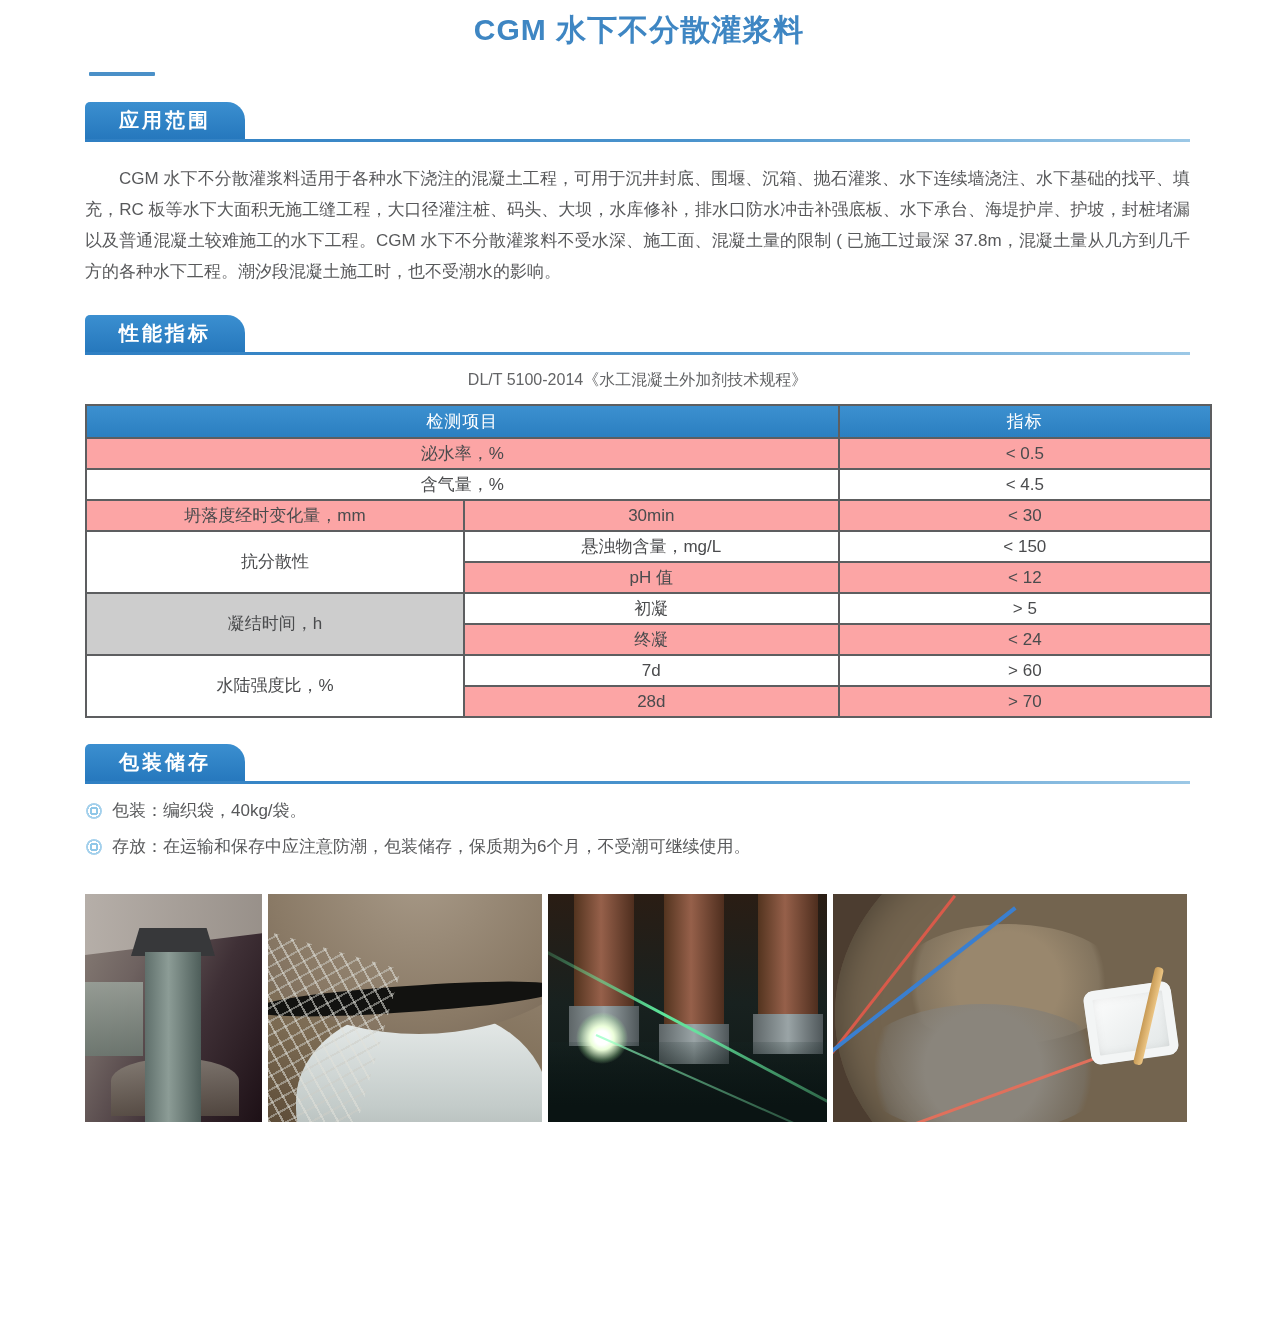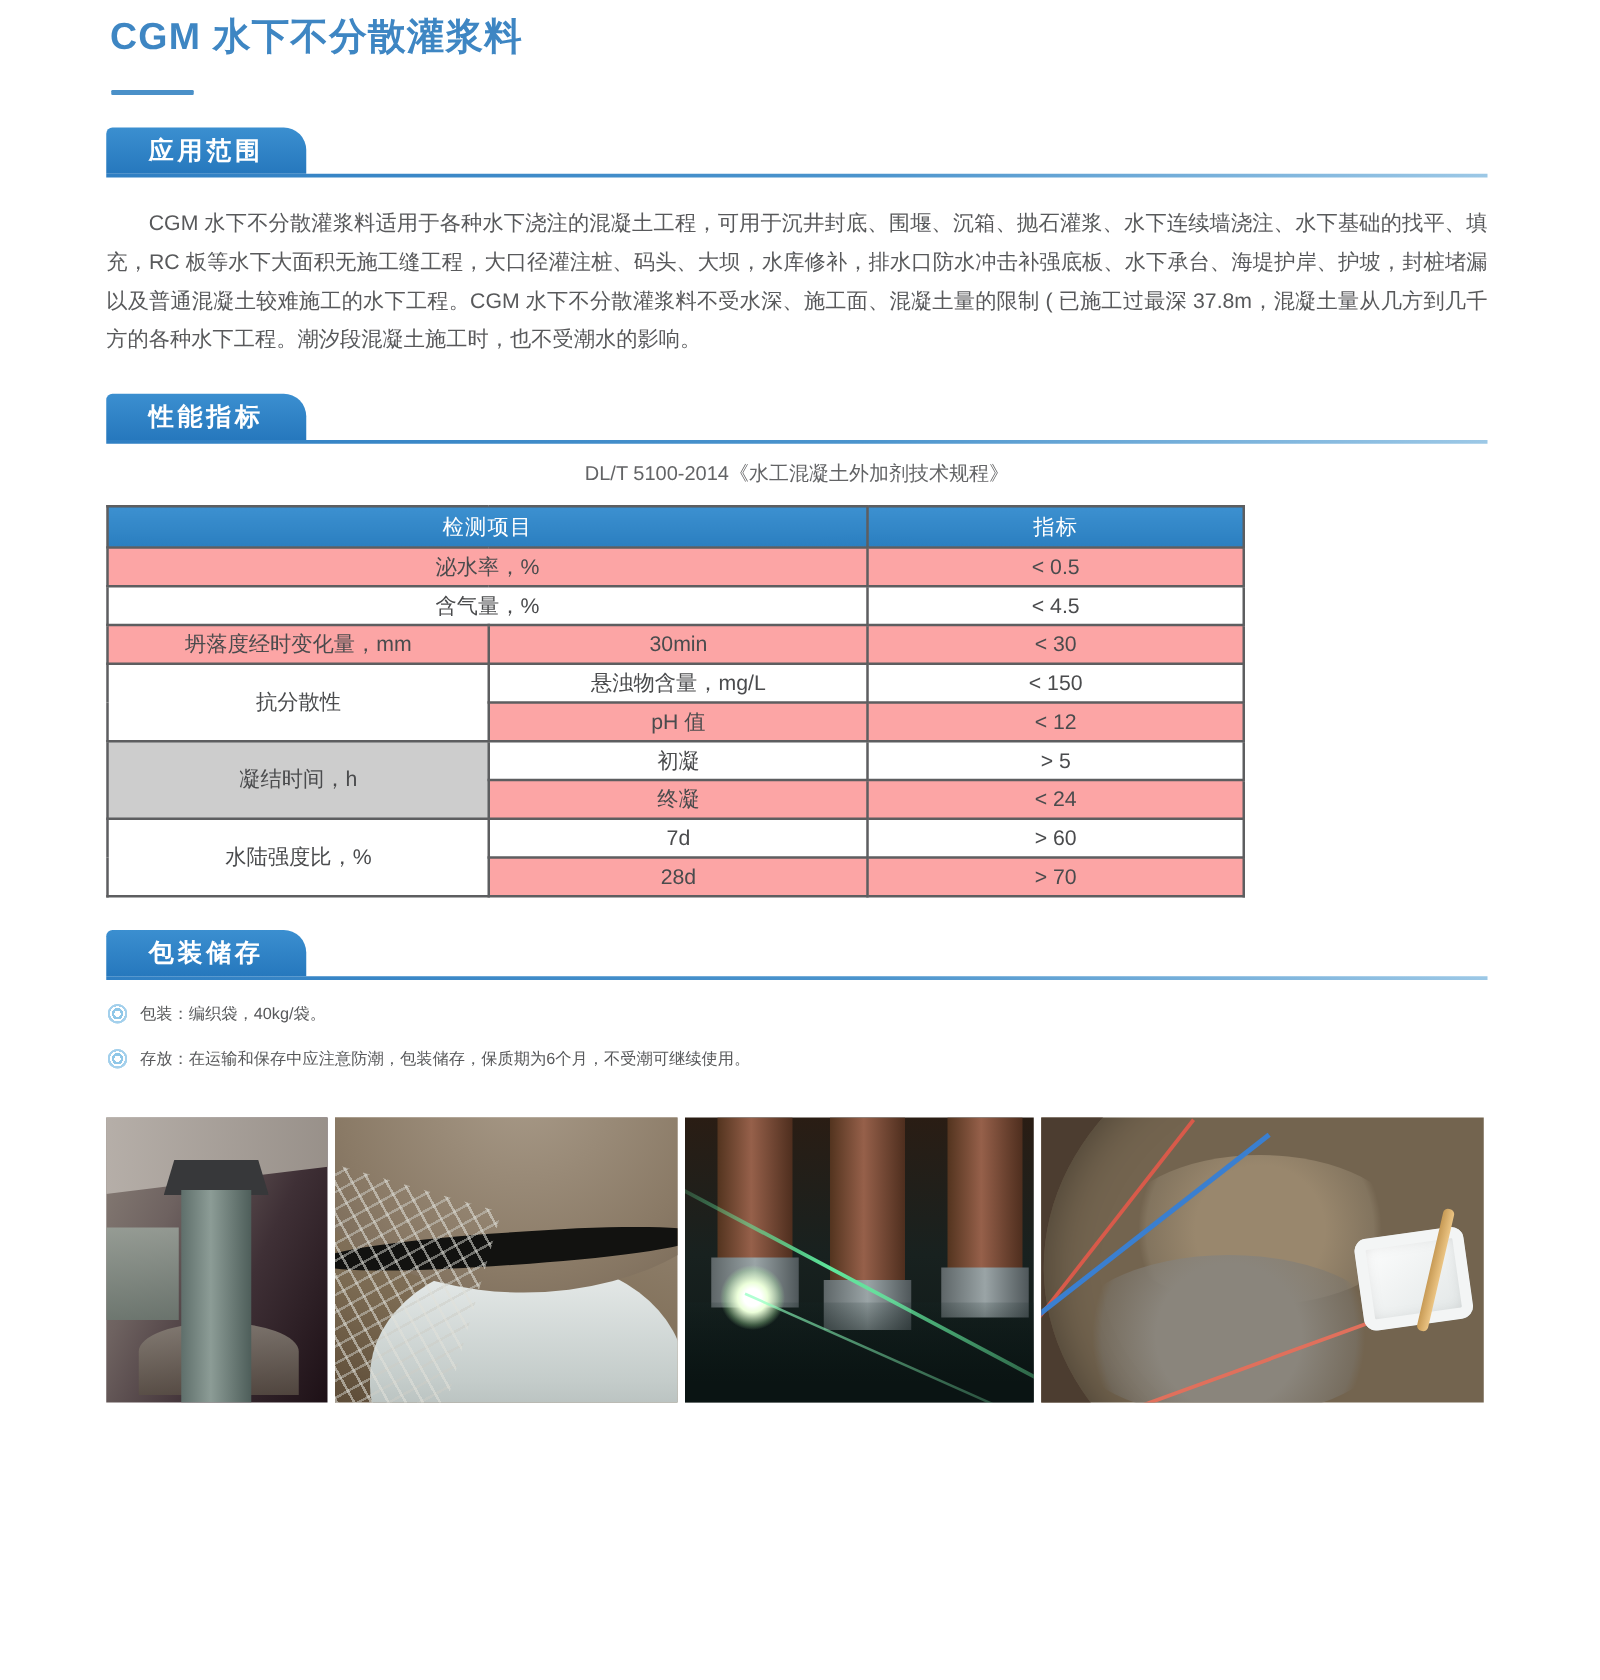--- a/index.html
+++ b/index.html
@@ -8,21 +8,21 @@
     width: 1280px; min-height: 1344px; background: #ffffff;
     font-family: "Liberation Sans", "DejaVu Sans", sans-serif;
     color: #58595b;
   }
   .page { padding: 0 90px 100px 85px; width: 1280px; }
 
   
   .doc-title {
     margin: 12px 0 0 3px;
     font-size: 30px; line-height: 36px; font-weight: bold;
-    color: #3e86c3; letter-spacing: 1px;
+    color: #3e86c3; letter-spacing: 1px; text-align: center;
   }
   .title-underline {
     width: 66px; height: 4px; background: #4a90c8;
     margin: 24px 0 0 4px; border-radius: 1px;
   }
 
   
   .para {
     font-size: 17px; line-height: 31px; text-align: justify;
     text-indent: 2em; color: #58595b; margin: 0;
@@ -47,21 +47,21 @@
   }
 
   
   .standard {
     margin-top: 13px; text-align: center;
     font-size: 16px; color: #636466; line-height: 24px;
   }
 
   
   table.spec {
-    margin-top: 12px; width: 911px; border-collapse: collapse;
+    margin-top: 12px; width: 1127px; border-collapse: collapse;
     table-layout: fixed; font-size: 17px; color: #4a4b4d;
   }
   table.spec col.c1 { width: 33.6%; }
   table.spec col.c2 { width: 33.3%; }
   table.spec col.c3 { width: 33.1%; }
   table.spec th, table.spec td {
     border: 2px solid #5d5e60; text-align: center; vertical-align: middle;
     padding: 0 4px; height: 31px; line-height: 20px;
   }
   table.spec th {
@@ -71,21 +71,21 @@
   }
   tr.row-gray td { background: #fca5a5; text-align: center; }
   tr.row-white td { background: #ffffff; }
   td.bg-gray  { background: #cdcdcd !important; }
   td.bg-white { background: #ffffff !important; }
 
   
   .bullets { margin-top: 13px; }
   .bullet-row {
     display: flex; align-items: center; gap: 10px;
-    margin: 0 0 9px 1px; font-size: 13px; line-height: 27px; color: #57585a;
+    margin: 0 0 9px 1px; font-size: 17px; line-height: 27px; color: #57585a;
   }
   .ring-icon {
     flex: 0 0 auto; width: 16px; height: 16px; border-radius: 50%;
     background:
       radial-gradient(circle at 50% 50%,
         #ffffff 0 2.5px,
         #8fc7e8 2.5px 4.5px,
         #ffffff 4.5px 6px,
         #a3d0ec 6px 8px,
         transparent 8px);

